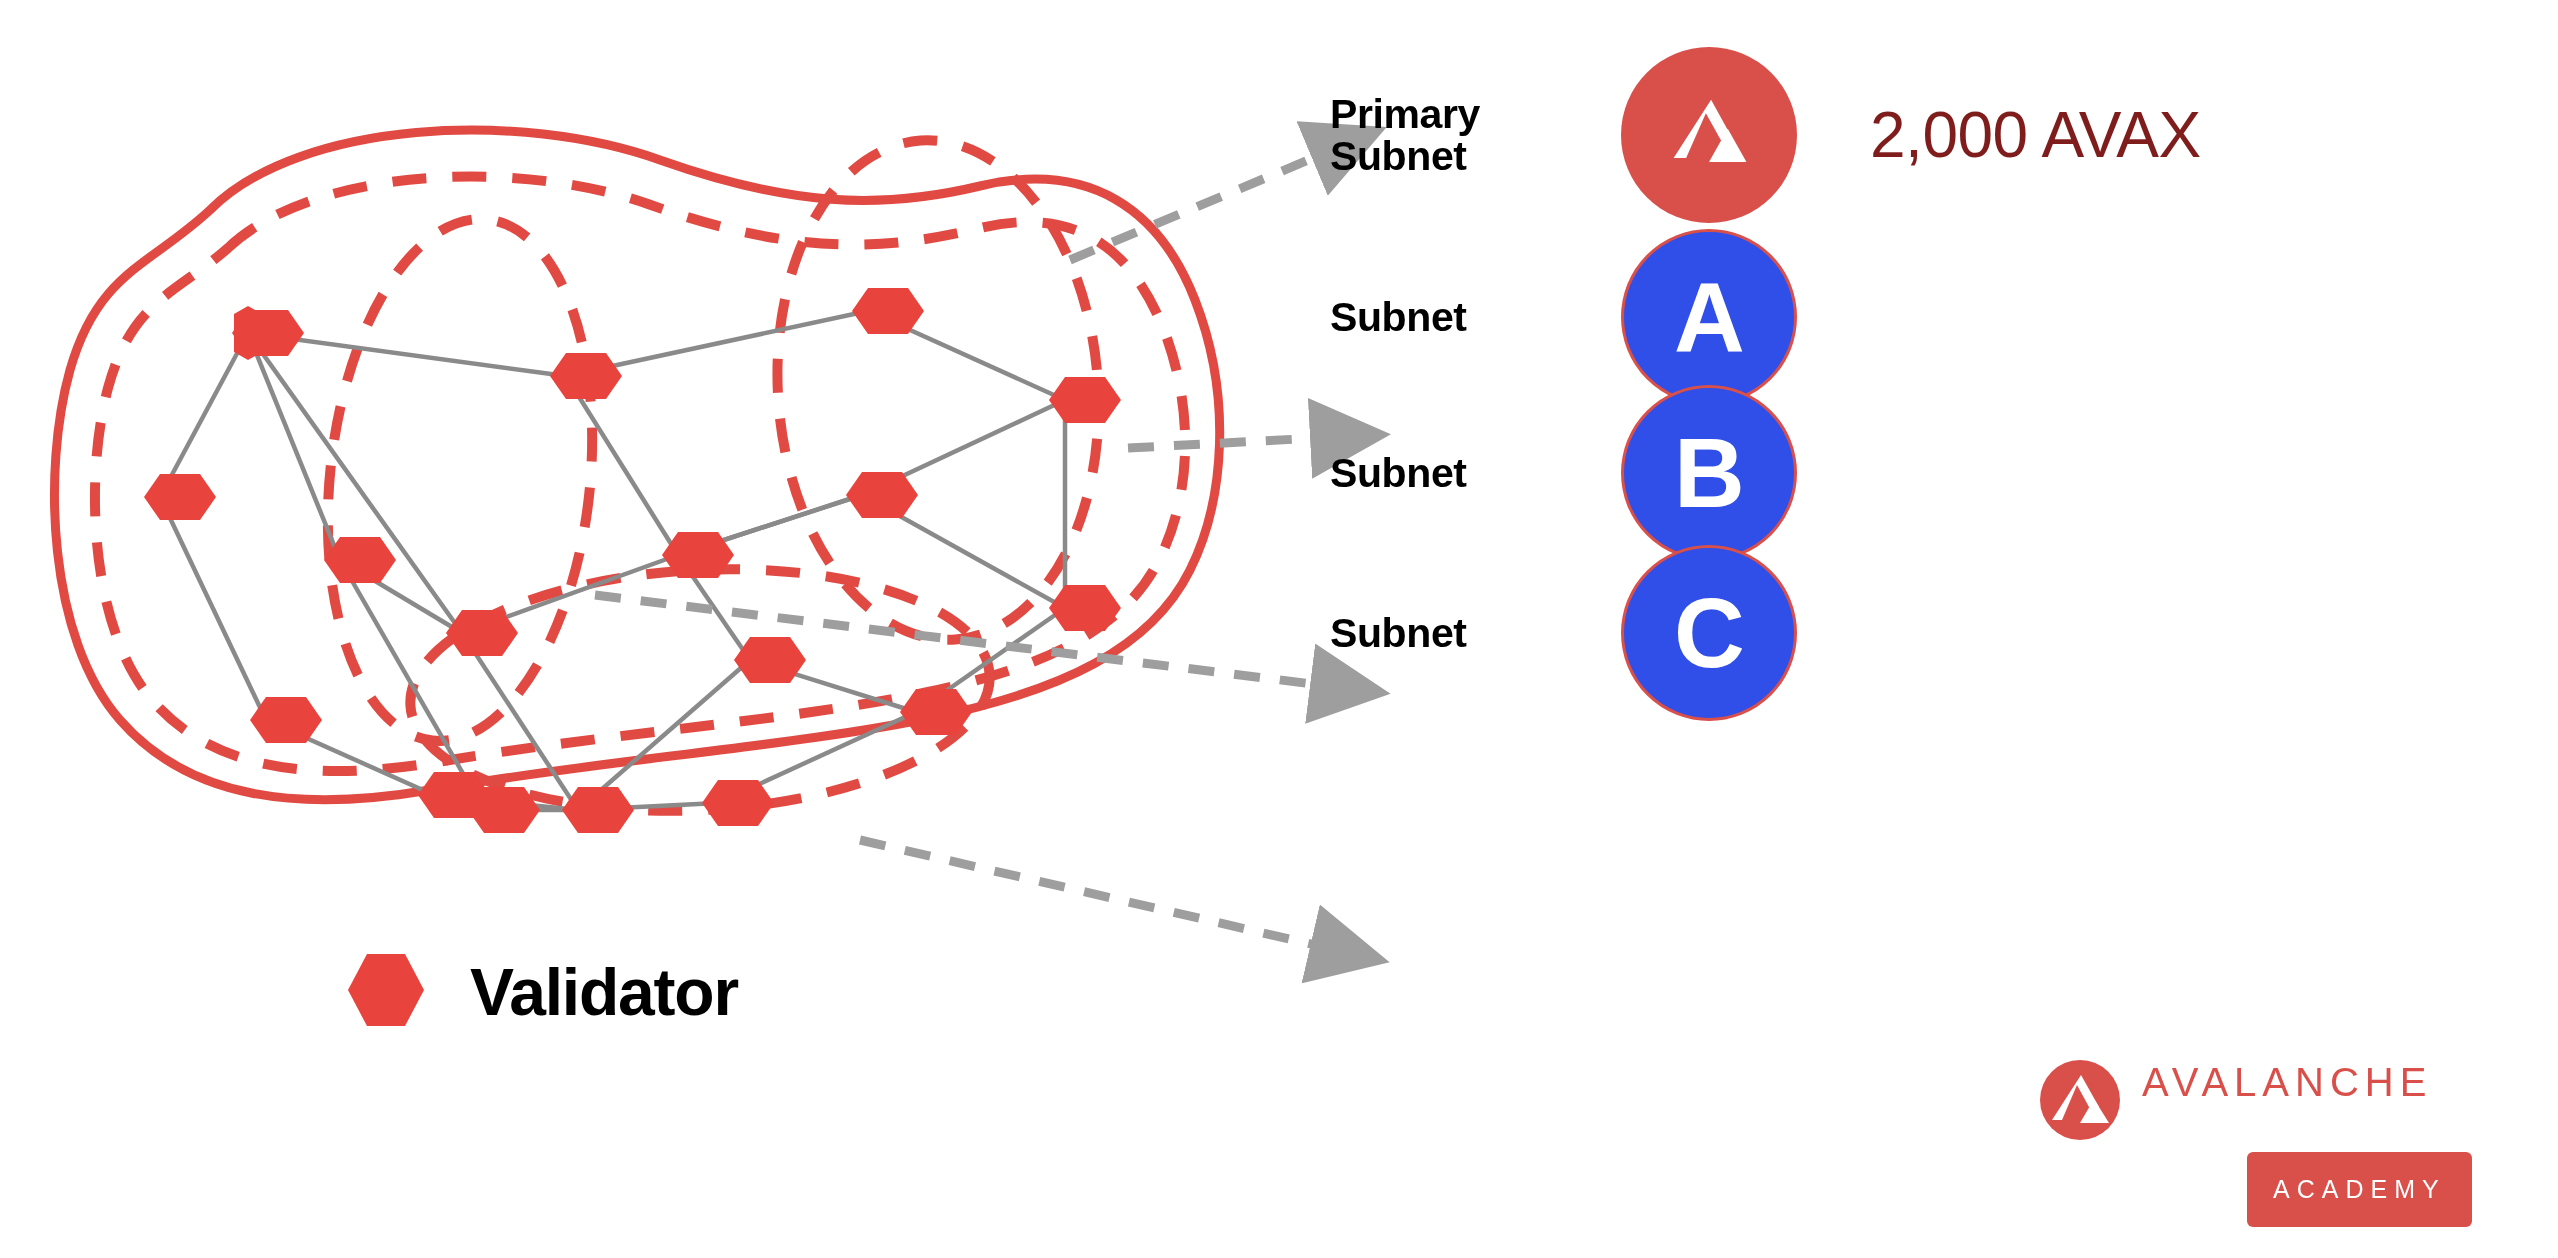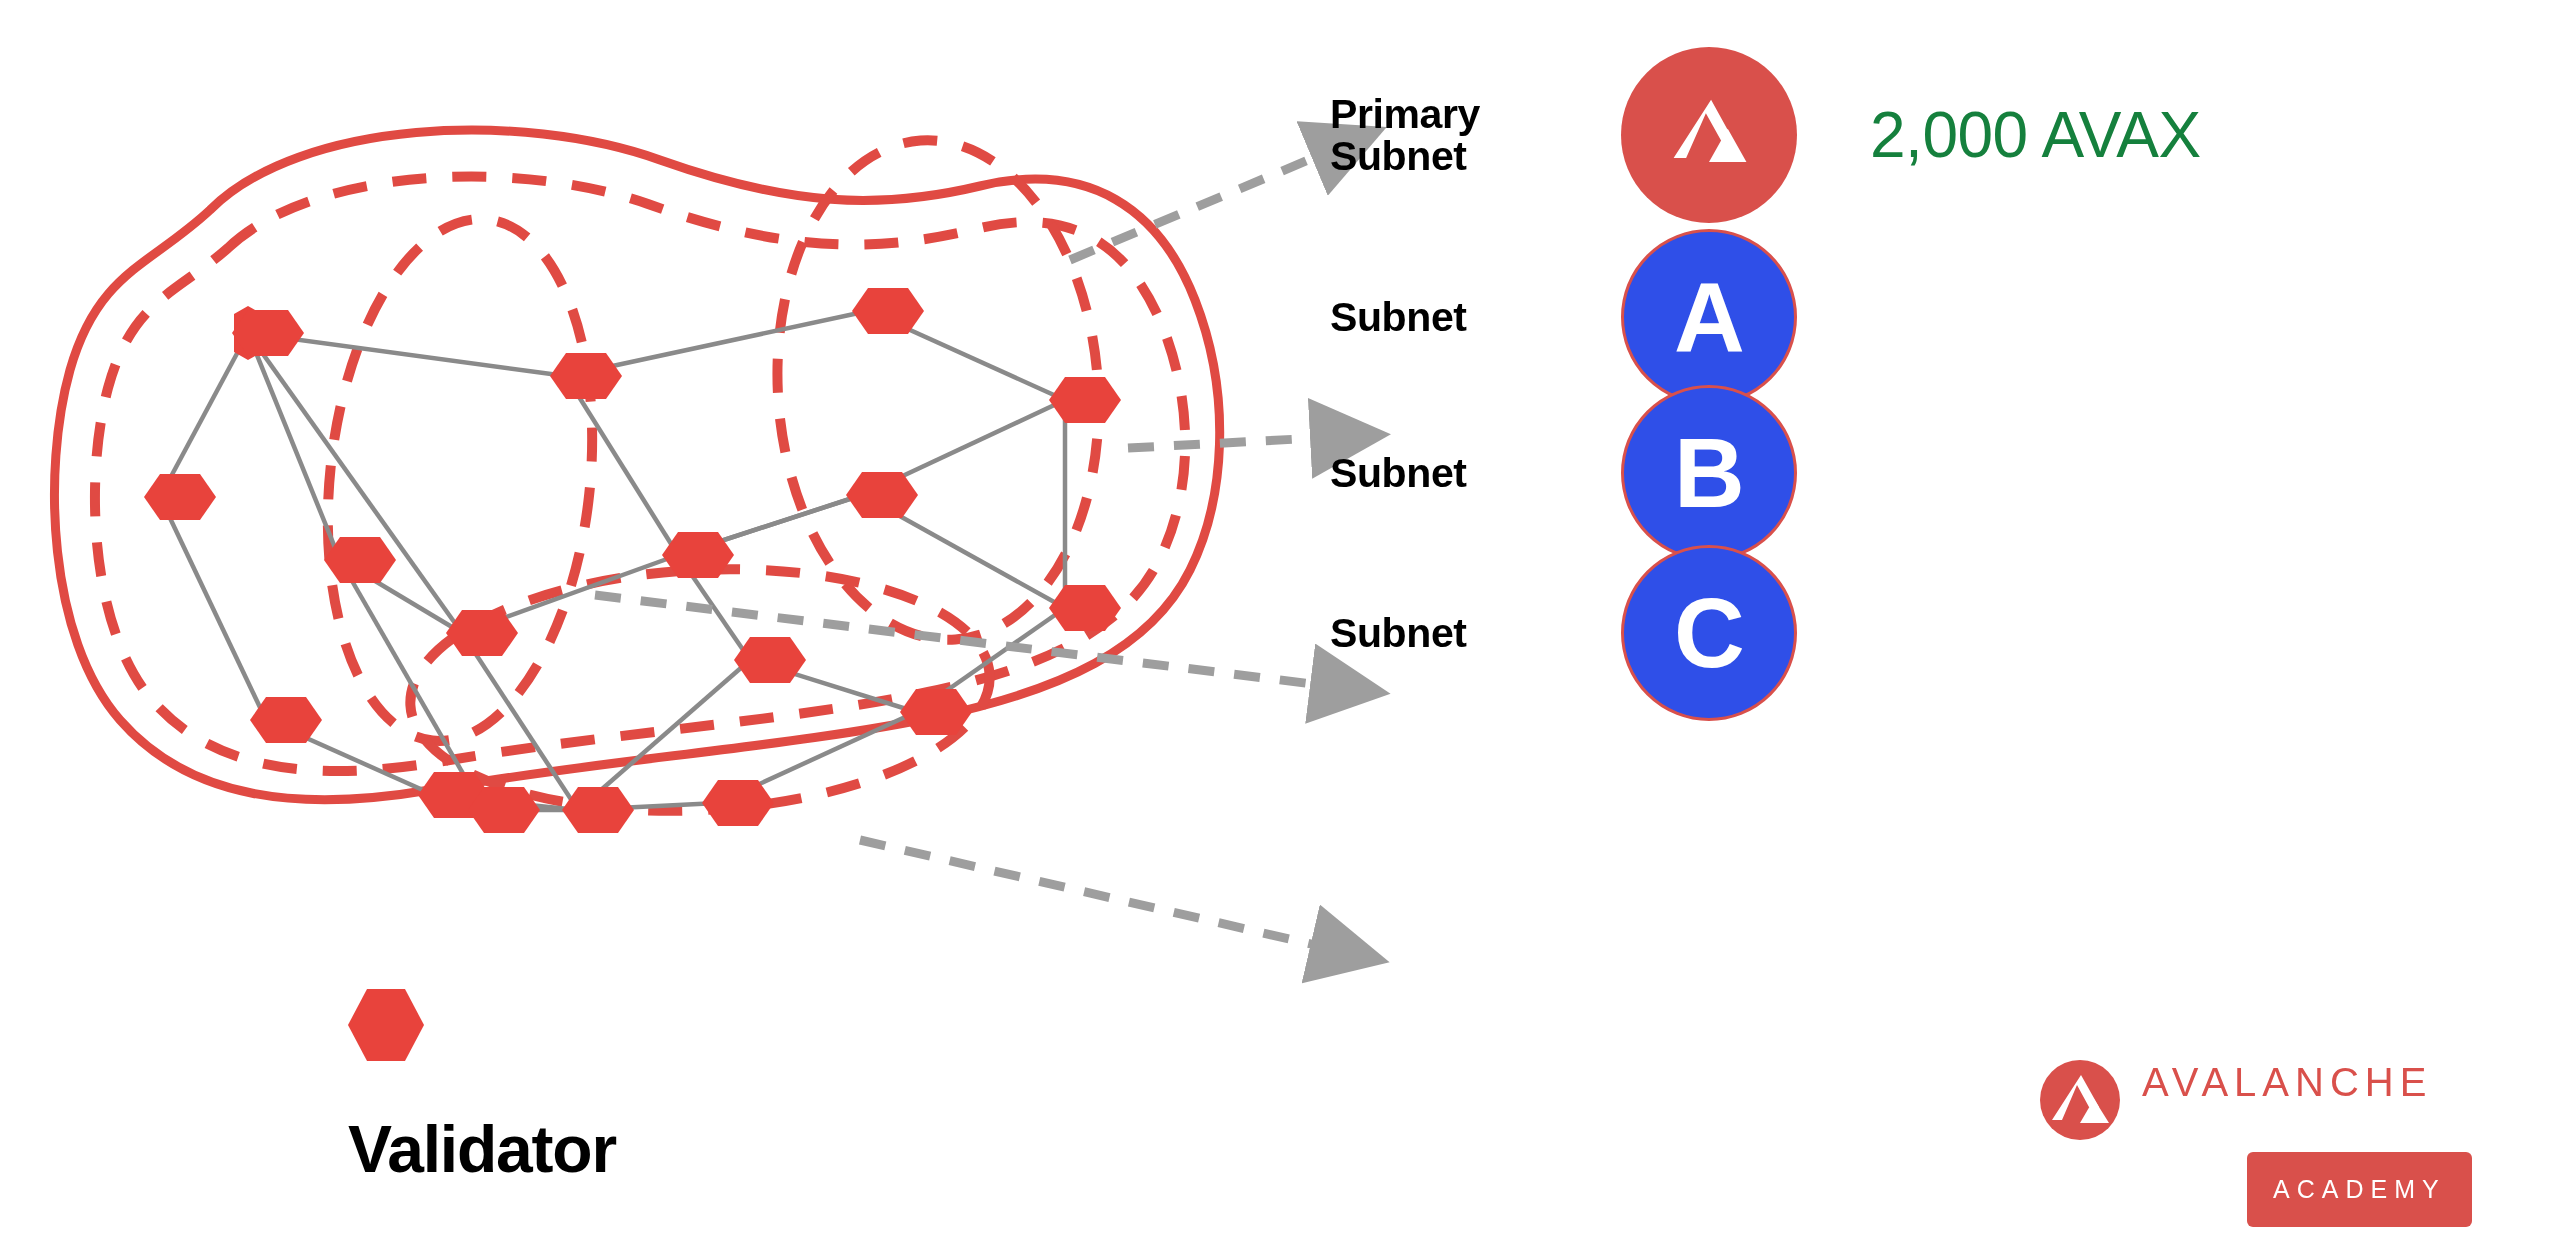--- a/index.html
+++ b/index.html
@@ -30,29 +30,29 @@
   }
   .circle.avax{background:#d9504b;}
   .circle.subnet{background:#2f4fe8;border:3px solid #d9504b;}
   .circle-letter{
     color:#ffffff;font-weight:bold;font-size:98px;line-height:1;
     font-family:"Liberation Sans", sans-serif;
     letter-spacing:-1px;
   }
   .amount{
     margin-left:72px;
-    font-size:64px;color:#15803d;white-space:nowrap;
+    font-size:64px;color:#7f1d1d;white-space:nowrap;
     font-family:"Liberation Sans", sans-serif;
     font-weight:400;letter-spacing:-0.5px;
   }
 
   
   .validator-legend{
-    position:absolute;left:348px;top:985px;
-    display:flex;align-items:flex-start;gap:46px;flex-direction:column;
+    position:absolute;left:348px;top:950px;
+    display:flex;align-items:flex-end;gap:46px;
   }
   .validator-text{
     font-size:66px;font-weight:bold;color:#000000;
     font-family:"Liberation Sans", sans-serif;letter-spacing:-1.2px;
   }
 
   
   .aa-logo{position:absolute;left:2040px;top:1060px;width:470px;height:130px;}
   .aa-top{display:flex;gap:22px;}
   .aa-word{

